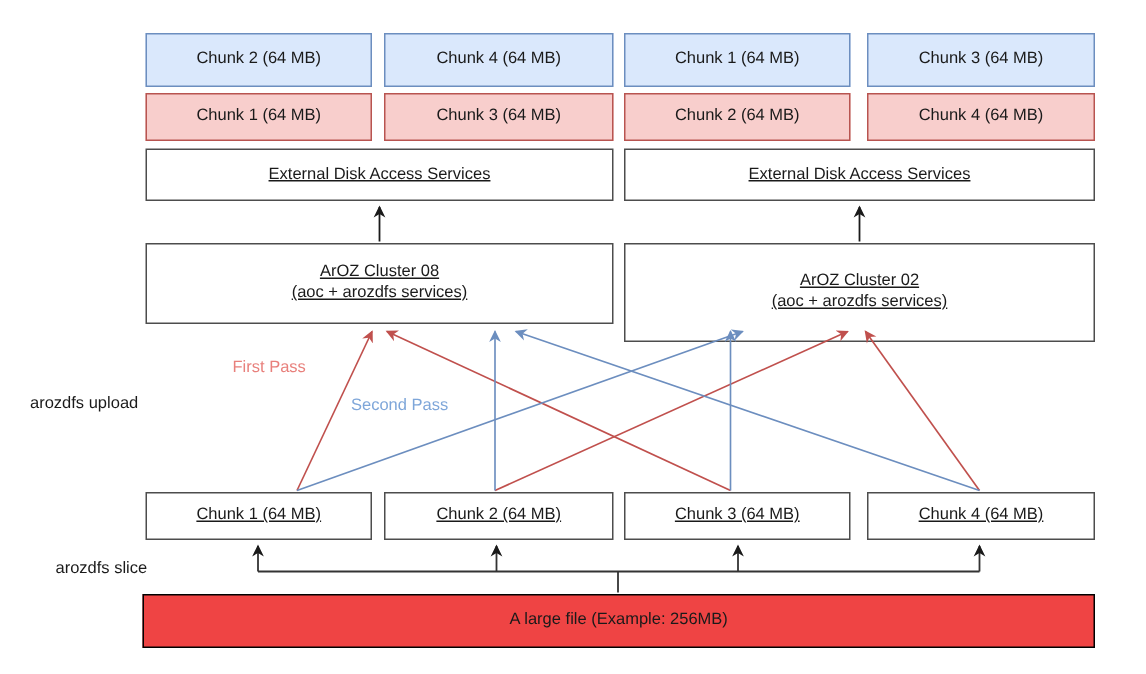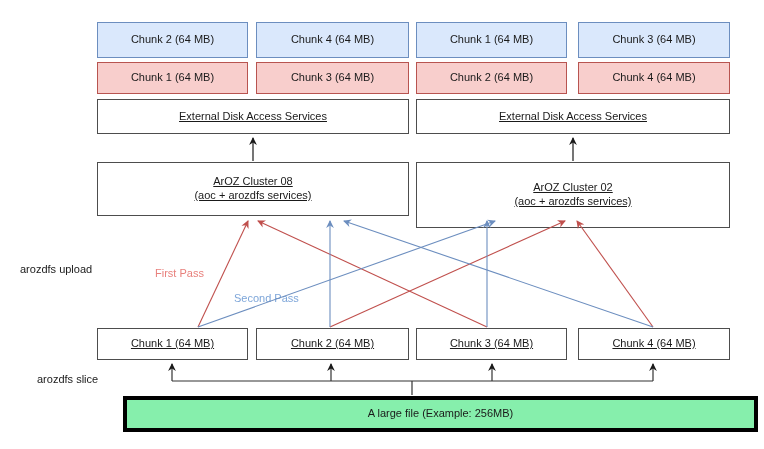--- a/index.html
+++ b/index.html
@@ -33,36 +33,34 @@
   .box-red {
     background: #f8cecc;
     border: 1px solid #b85450;
   }
   .box-white {
     background: #ffffff;
     border: 1px solid #4d4d4d;
     text-decoration: underline;
   }
   .box-green {
-    background: #86efac;
-    border: 4px solid #000000;
-    margin-left: 28px;
+    background: #ef4444;
+    border: 1px solid #000000;
   }
   .side-label {
     position: absolute;
     font-size: 11px;
     color: #1a1a1a;
     line-height: 1.3;
     white-space: pre-line;
   }
   .pass-label {
     position: absolute;
     font-size: 11px;
     white-space: nowrap;
-    margin-top: 28px;
   }
   .pass-first { color: #e8807c; }
   .pass-second { color: #7ea6d9; }
   svg.overlay {
     position: absolute;
     left: 0;
     top: 0;
     width: 764px;
     height: 449px;
     pointer-events: none;

